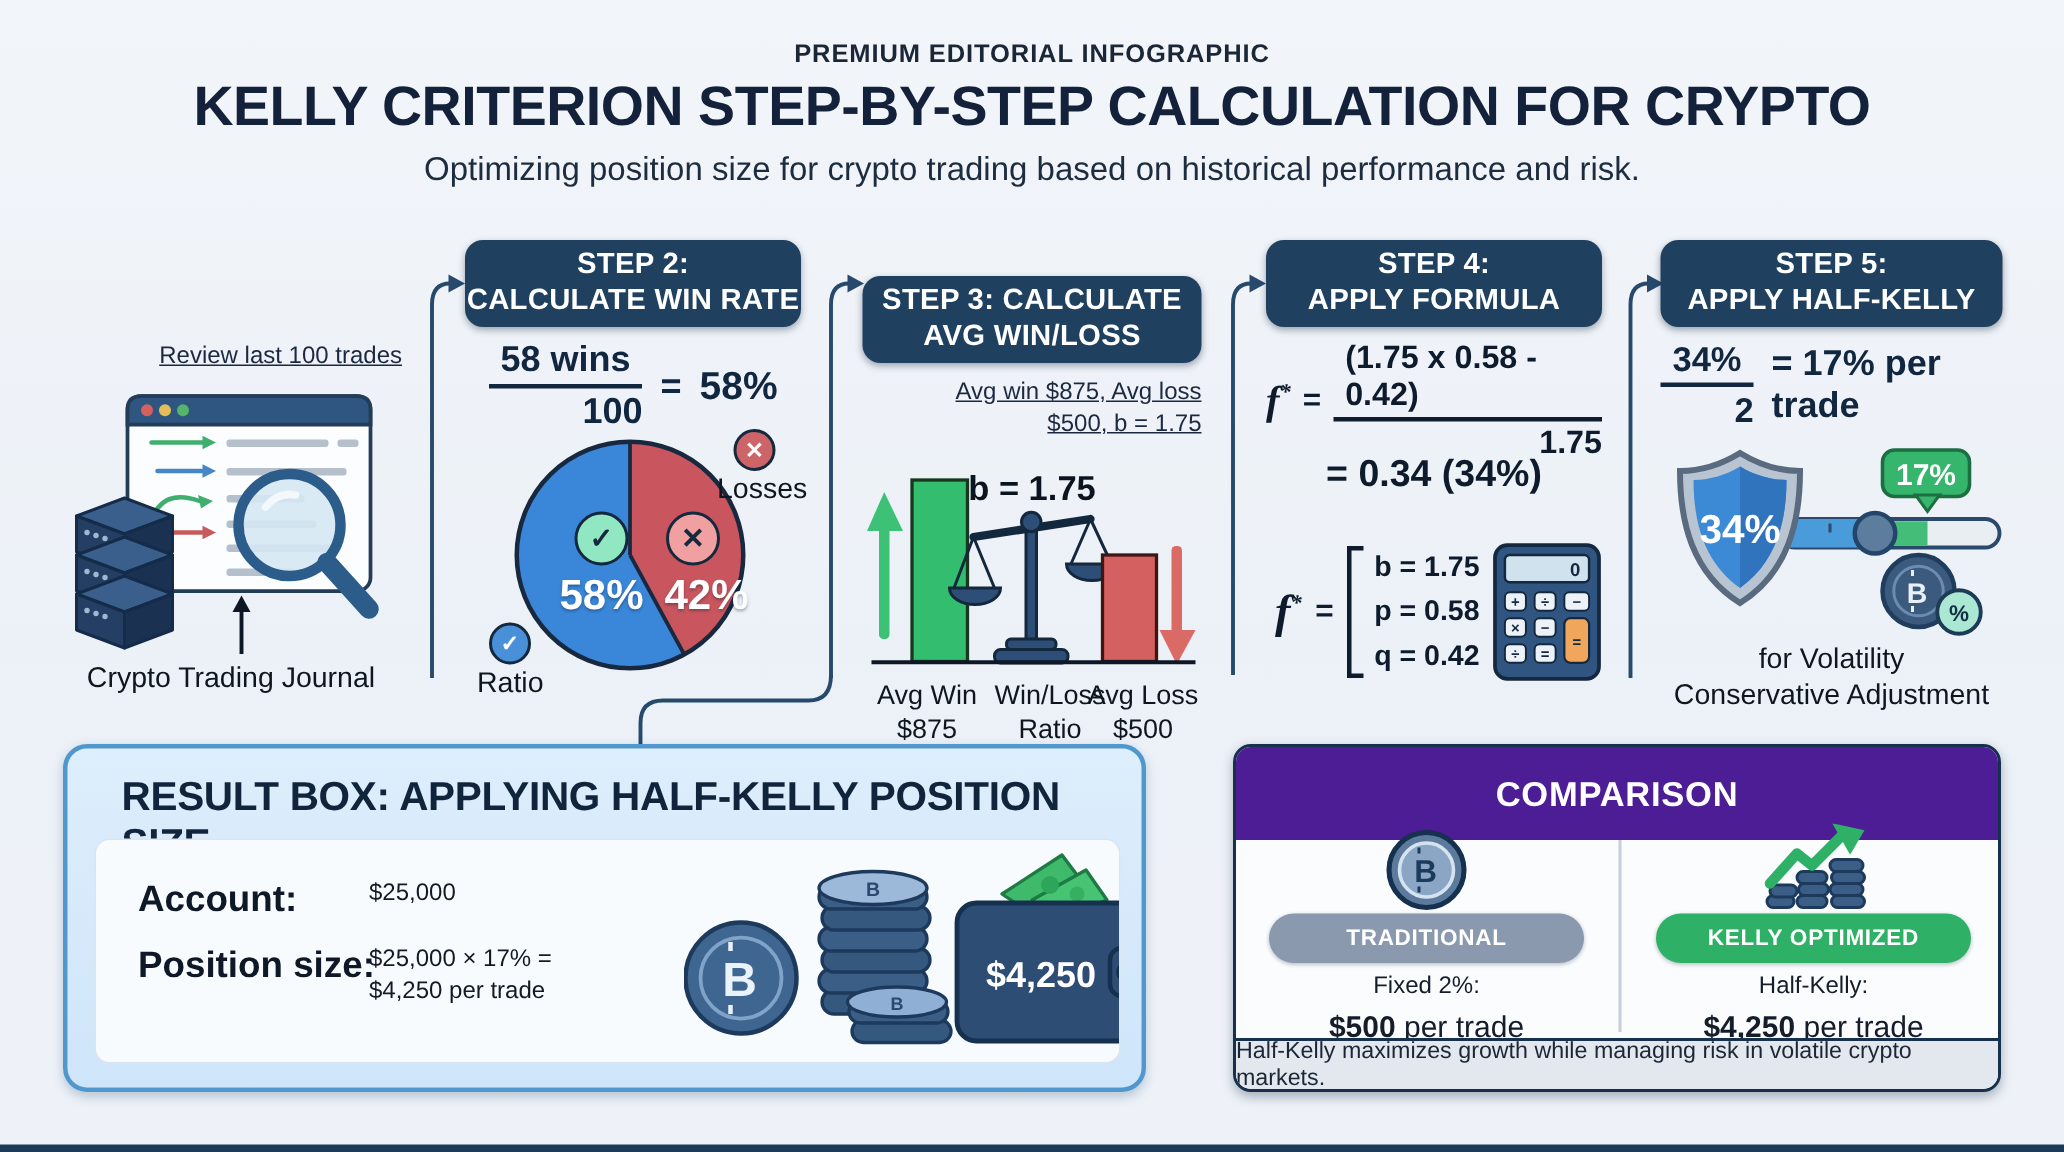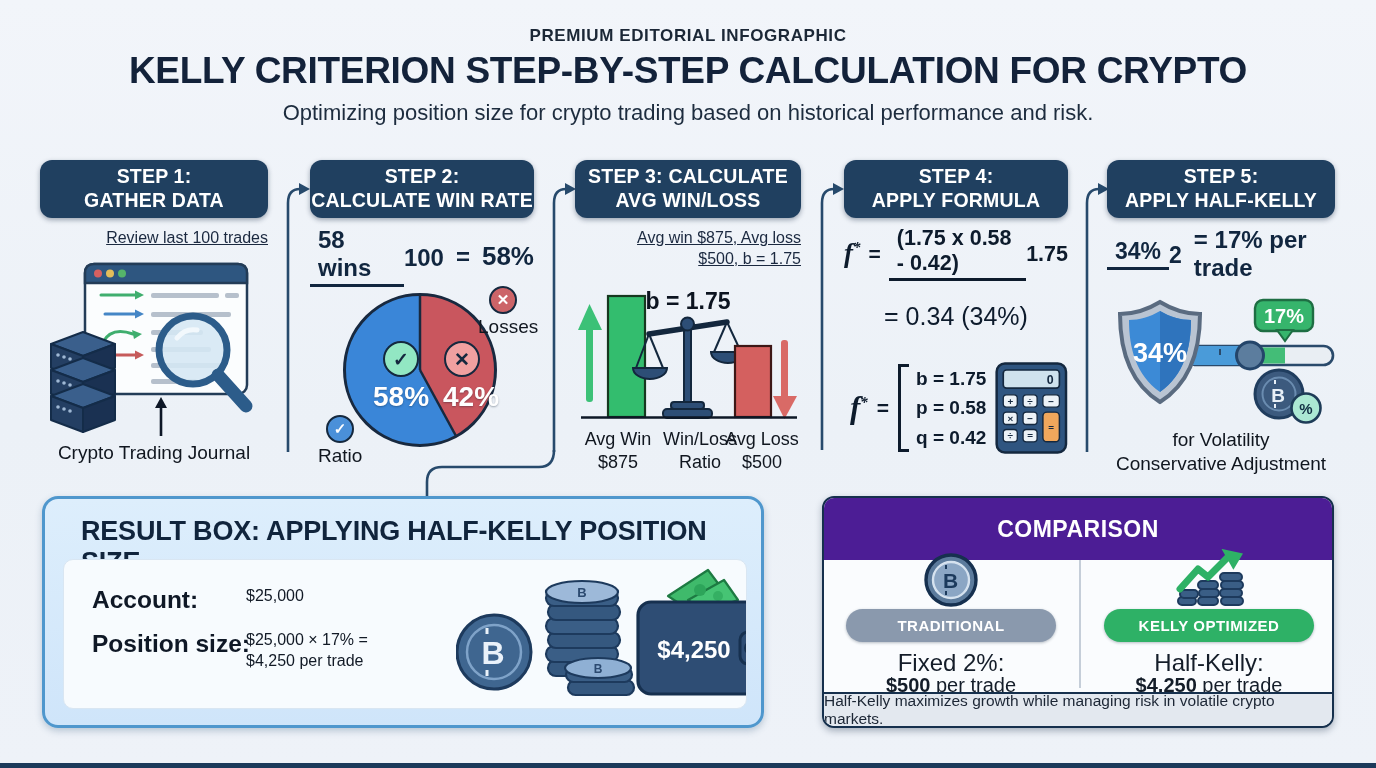--- a/index.html
+++ b/index.html
@@ -25,21 +25,21 @@
   
   .step { top:160px; height:312px; }
   .step > * { position:absolute; }
   .step-head { top:0; left:0; right:0; height:58px; background:#204060; color:#fff;
                border-radius:12px; display:flex; flex-direction:column; justify-content:center;
                align-items:center; font-weight:bold; font-size:19.5px; line-height:1.22;
                text-align:center; letter-spacing:.2px; box-shadow:0 2px 5px rgba(15,35,60,.38); }
   .step-desc { left:0; right:0; text-align:right; font-size:16px; color:#1b2940; line-height:1.3;text-decoration:underline; }
   .step-caption { left:0; right:0; text-align:center; font-size:19px; color:#10161f; line-height:1.25; }
 
-  .frac { display:inline-flex; flex-direction:row; align-items:center; font-weight:bold; color:#11263f; }
+  .frac { display:inline-flex; flex-direction:column; align-items:flex-end; font-weight:bold; color:#11263f; }
   .frac .num { border-bottom:3px solid #11263f; padding:0 8px 2px; }
   .frac .den { padding-top:2px; }
   .formula-row { left:0; right:0; display:flex; justify-content:center; align-items:center; gap:12px; }
 
   
   .pie-wrap { left:33px; top:133px; width:154px; height:154px; }
   .pie { position:absolute; inset:0; border-radius:50%; border:3px solid #18293f;
          background:conic-gradient(#c9565e 0 42%, #3a86d8 0 100%); }
   .pie-lines { position:absolute; inset:0; }
   .pie-badge { position:absolute; width:36px; height:36px; border-radius:50%;
@@ -53,21 +53,21 @@
   .legend-label { position:absolute; font-size:19px; color:#10161f; }
 
   
   .bar-label { text-align:center; font-size:18px; color:#10161f; line-height:1.25; }
   .ratio-label { font-size:23px; font-weight:bold; color:#0c1420; }
 
   
   .fstar { font-family:"Liberation Serif", serif; font-style:italic; font-weight:bold;
            font-size:27px; color:#0d1b2c; }
   .fstar sup { font-size:15px; }
-  .kelly-result { left:0; right:0; text-align:center; font-size:25px; font-weight:normal; color:#0d1b2c; }
+  .kelly-result { left:0; right:0; text-align:center; font-size:25px; font-weight:bold; color:#0d1b2c; }
   .vars-row { left:6px; right:0; display:flex; justify-content:center; align-items:center; gap:9px; }
   .bracket { width:11px; align-self:stretch; border:3px solid #0d1b2c; border-right:none; }
   .vars { font-size:19px; font-weight:bold; color:#0d1b2c; line-height:1.55; white-space:nowrap; }
 
   
   .result-box { left:42px; top:496px; width:722px; height:232px;
                 background:linear-gradient(180deg,#ddeefc,#cfe5fa);
                 border:3px solid #4f97cd; border-radius:16px;
                 box-shadow:0 3px 7px rgba(60,95,130,.30); }
   .result-box > * { position:absolute; }
@@ -87,21 +87,21 @@
                display:flex; align-items:center; justify-content:center;
                font-size:23px; font-weight:bold; letter-spacing:.5px; }
   .comp-divider { left:255px; top:62px; width:2px; height:128px; background:#c5ced9; }
   .comp-col { top:47px; width:246px; height:150px; }
   .comp-col > * { position:absolute; left:0; right:0; text-align:center; }
   .comp-pill { left:18px; right:18px; top:64px; height:33px; border-radius:17px; color:#fff;
                font-size:15px; font-weight:bold; letter-spacing:.5px; display:flex;
                align-items:center; justify-content:center; box-shadow:0 1px 3px rgba(20,40,60,.3); }
   .pill-gray  { background:#8a99ad; }
   .pill-green { background:#2eb166; }
-  .comp-line1 { top:104px; font-size:24px; color:#141d29; }
+  .comp-line1 { top:104px; font-size:16px; color:#141d29; }
   .comp-line2 { top:129px; font-size:20px; color:#141d29; }
   .comp-line2 b { font-weight:bold; }
   .comp-foot { left:0; right:0; bottom:0; height:34px; background:#e3e8ef; border-top:2px solid #16304d;
                display:flex; align-items:center; justify-content:center; font-size:15.5px;
                color:#1c2635; font-weight:500; }
 
   .bottom-strip { left:0; bottom:0; width:100%; height:5px; background:#1b3a5a; }
 </style>
 </head>
 <body>
@@ -122,24 +122,20 @@
       <polygon points="833,183 833,195 844,189"></polygon>
       <polygon points="1098,183 1098,195 1109,189"></polygon>
     </g>
   </svg>
 
   <div class="eyebrow">PREMIUM EDITORIAL INFOGRAPHIC</div>
   <div class="title">KELLY CRITERION STEP-BY-STEP CALCULATION FOR CRYPTO</div>
   <div class="subtitle">Optimizing position size for crypto trading based on historical performance and risk.</div>
 
   <div class="step" style="left:40px; width:228px;">
-    <div class="step-head">
-      <span>STEP 1:</span>
-      <span>GATHER DATA</span>
-    </div>
     <div class="step-desc" style="top:68px;">Review last 100 trades</div>
     <svg style="top:100px; left:3px;" width="222" height="180" viewBox="0 0 222 180">
 
       <g>
         <rect x="42" y="4" width="162" height="130" rx="9" fill="#fbfdfe" stroke="#233c57" stroke-width="2.5"></rect>
         <path d="M42 13 Q42 4 51 4 L195 4 Q204 4 204 13 L204 23 L42 23 Z" fill="#2e5680" stroke="#233c57" stroke-width="2.5"></path>
         <circle cx="55" cy="13.5" r="4" fill="#d66060"></circle>
         <circle cx="67" cy="13.5" r="4" fill="#e4bd5a"></circle>
         <circle cx="79" cy="13.5" r="4" fill="#55b46a"></circle>
 
@@ -238,21 +234,21 @@
       <div class="pie-badge" style="left:101px; top:48px; background:#f0a0a0;">✕</div>
       <div class="pie-pct" style="left:30px; top:88px;">58%</div>
       <div class="pie-pct" style="left:100px; top:88px;">42%</div>
     </div>
     <div class="legend-badge" style="left:179px; top:126px; background:#cc6468;">✕</div>
     <div class="legend-label" style="left:168px; top:156px;">Losses</div>
     <div class="legend-badge" style="left:16px; top:255px; background:#4a90d9;">✓</div>
     <div class="legend-label" style="left:8px; top:285px;">Ratio</div>
   </div>
 
-  <div class="step" style="left:575px; width:226px;">
+  <div class="step" style="left:575px; width:226px;margin-top:24px;">
     <div class="step-head">
       <span>STEP 3: CALCULATE</span>
       <span>AVG WIN/LOSS</span>
     </div>
     <div class="step-desc" style="top:68px;">
       <div>Avg win $875, Avg loss</div>
       <div>$500, b = 1.75</div>
     </div>
     <div class="ratio-label" style="left:0; right:0; top:128px; text-align:center;">b = 1.75</div>
     <svg style="top:122px; left:0;" width="226" height="142" viewBox="0 0 226 142">

